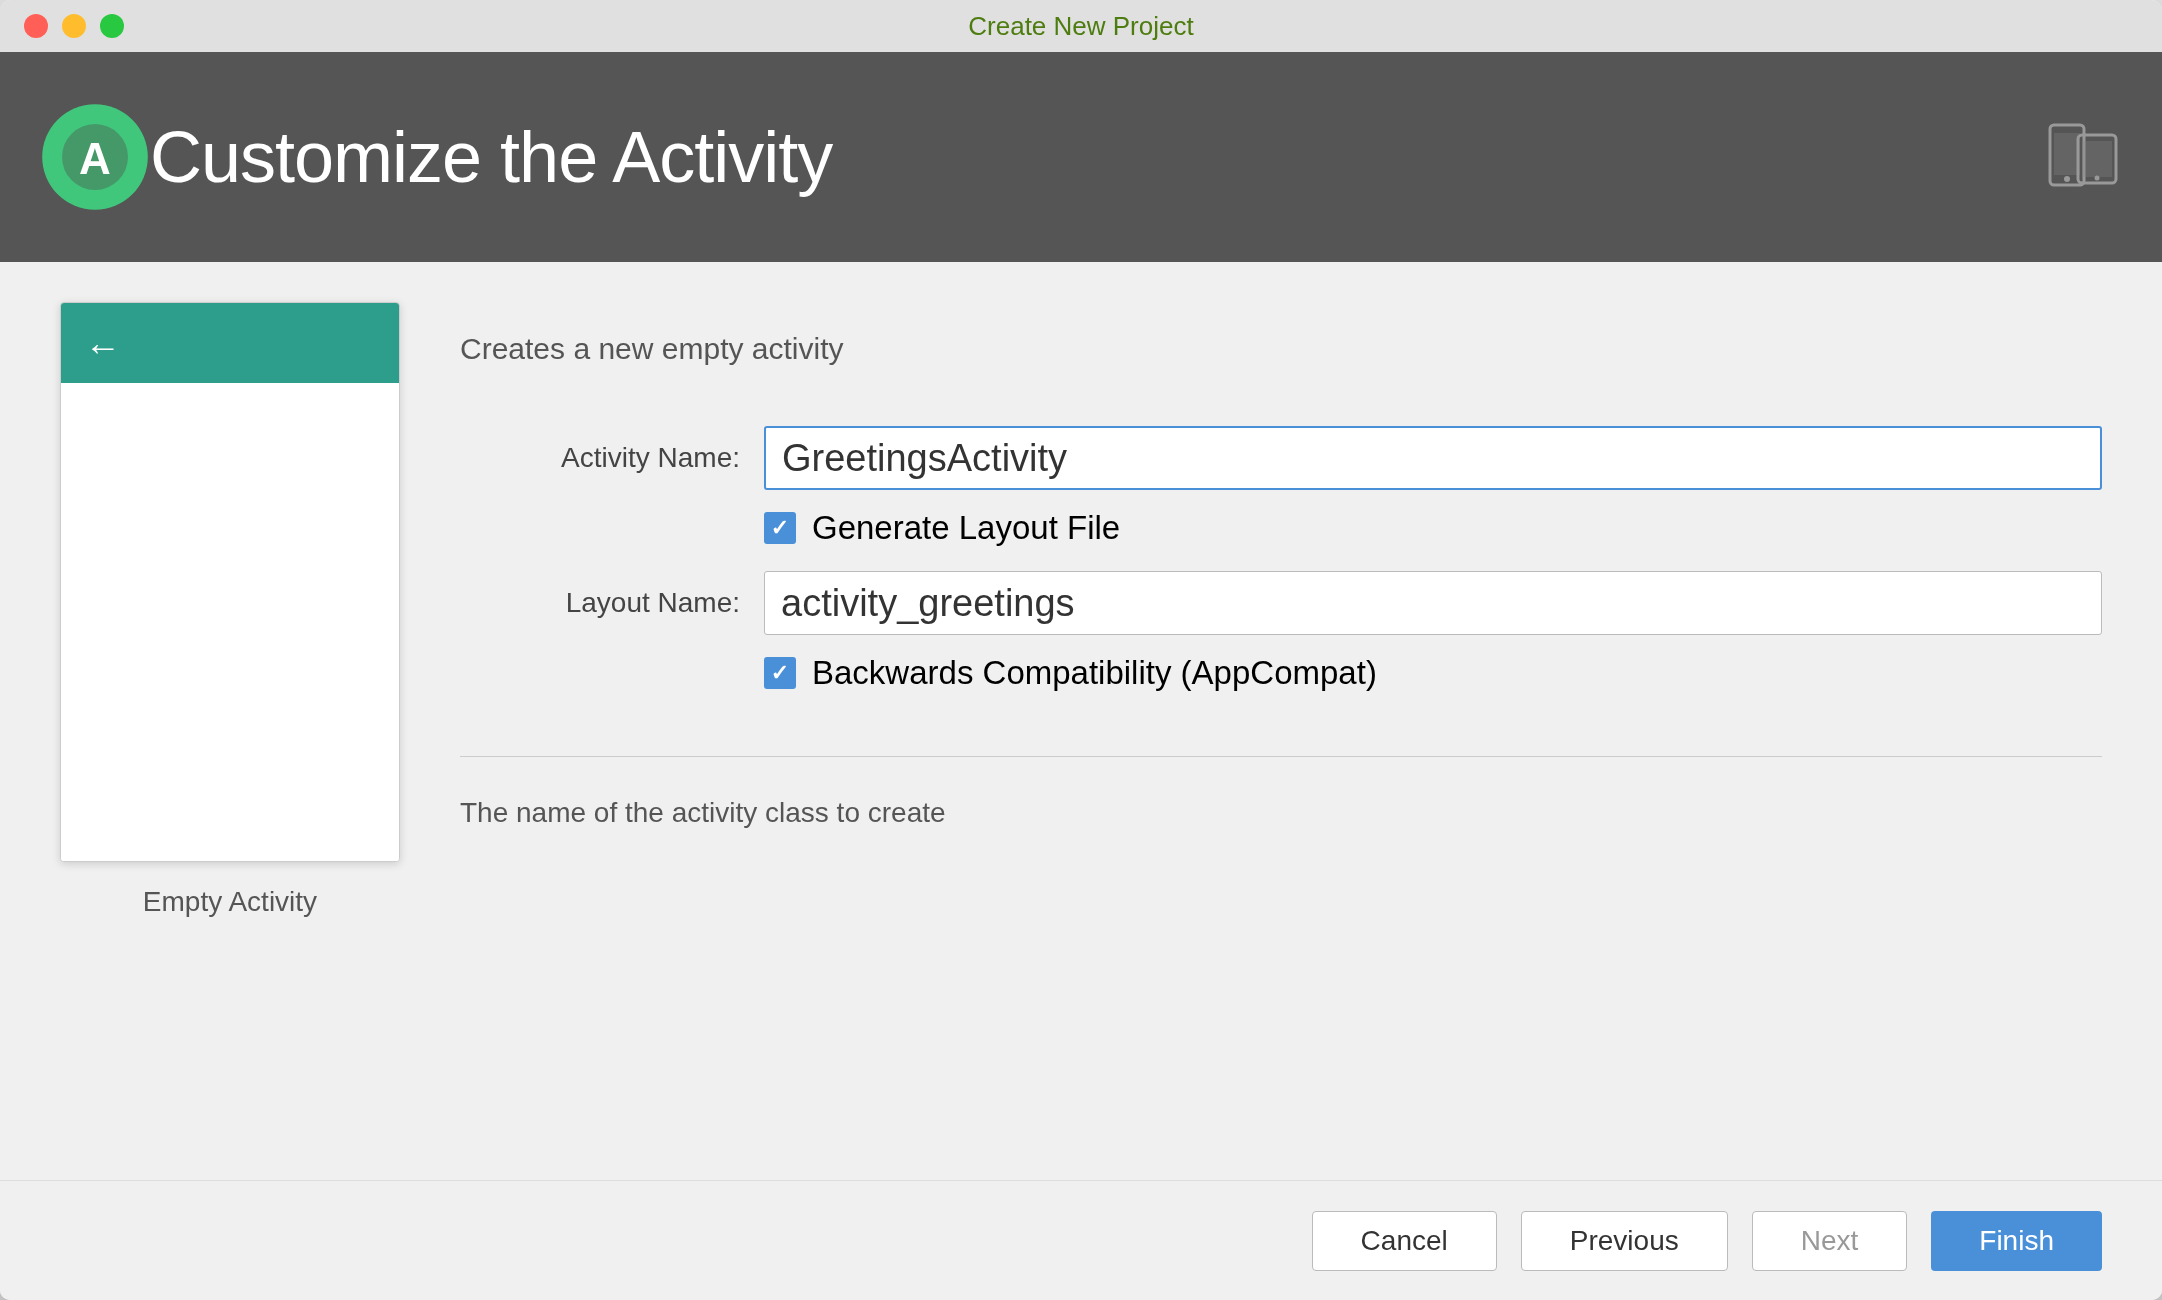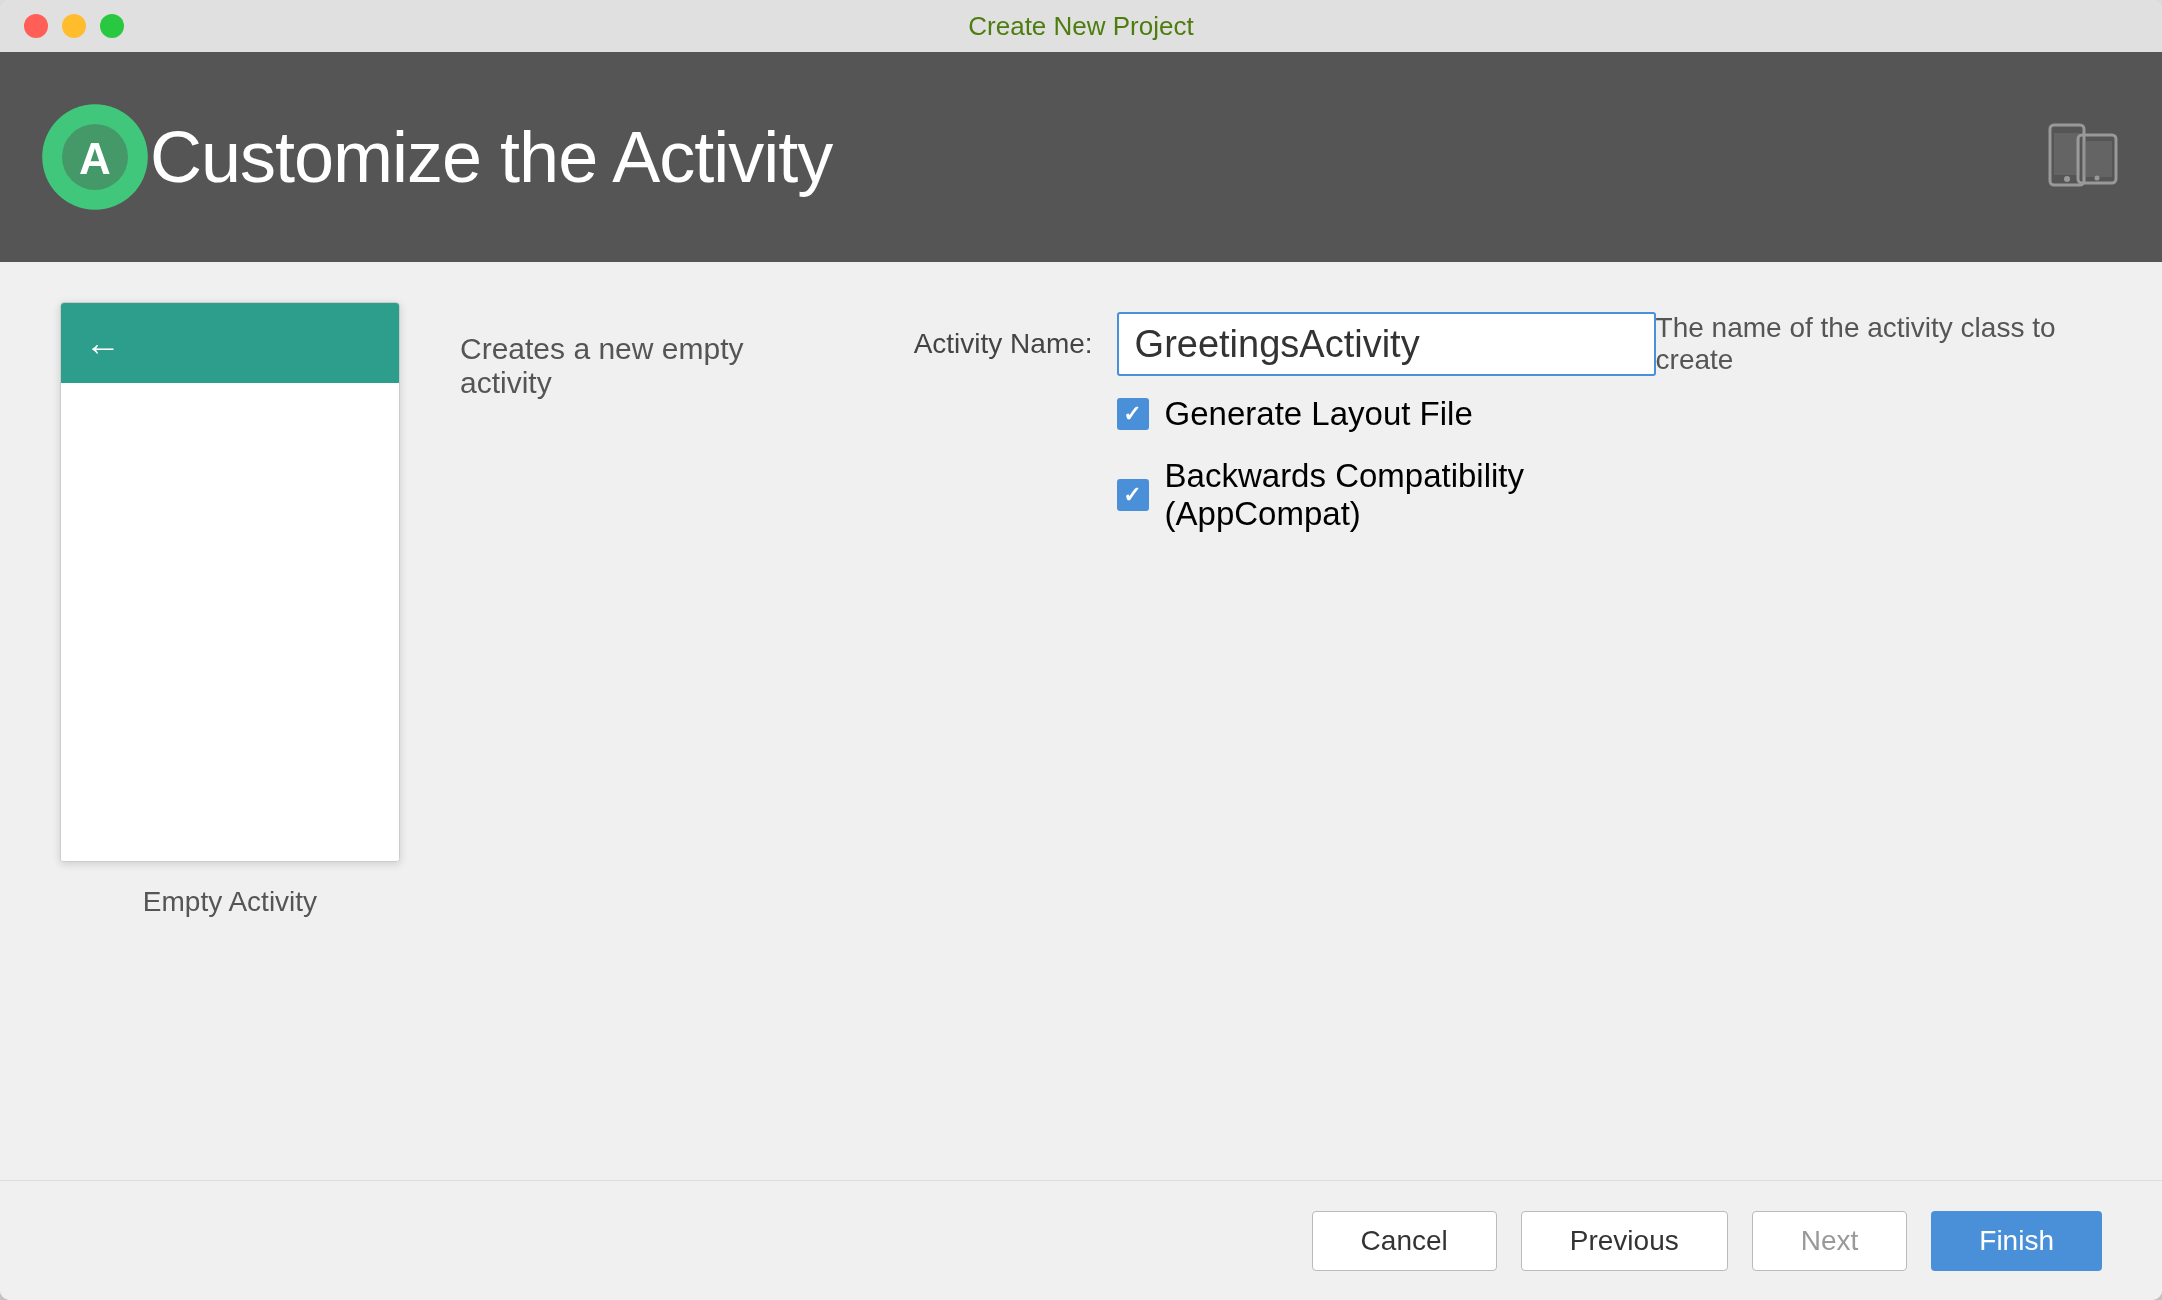--- a/index.html
+++ b/index.html
@@ -139,21 +139,21 @@
     .preview-label {
       margin-top: 24px;
       font-size: 28px;
       color: #555;
     }
 
     
     .right-panel {
       flex: 1;
       display: flex;
-      flex-direction: row;
+      flex-direction: column;
       padding-top: 10px;
     }
 
     .description {
       font-size: 30px;
       color: #555;
       margin-bottom: 60px;
       margin-top: 20px;
     }
 
@@ -351,20 +351,24 @@
           <input class="form-input" type="text" value="GreetingsActivity" style="">
         </div>
 
         <div class="checkbox-row">
           <div class="checkbox">
             <span class="checkbox-check">✓</span>
           </div>
           <span class="checkbox-label">Generate Layout File</span>
         </div>
 
+        <div class="form-row">
+          <span class="form-label">Layout Name:</span>
+          <input class="form-input normal" type="text" value="activity_greetings" style="">
+        </div>
 
         <div class="checkbox-row">
           <div class="checkbox">
             <span class="checkbox-check">✓</span>
           </div>
           <span class="checkbox-label">Backwards Compatibility (AppCompat)</span>
         </div>
 
       </div>
 

